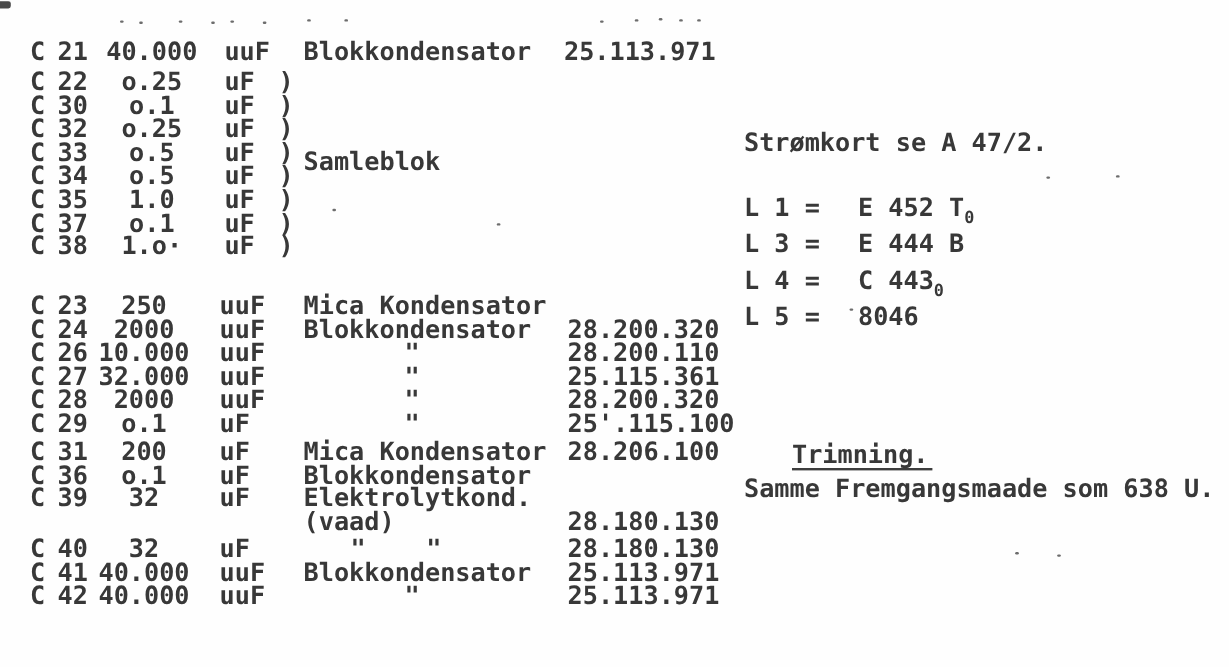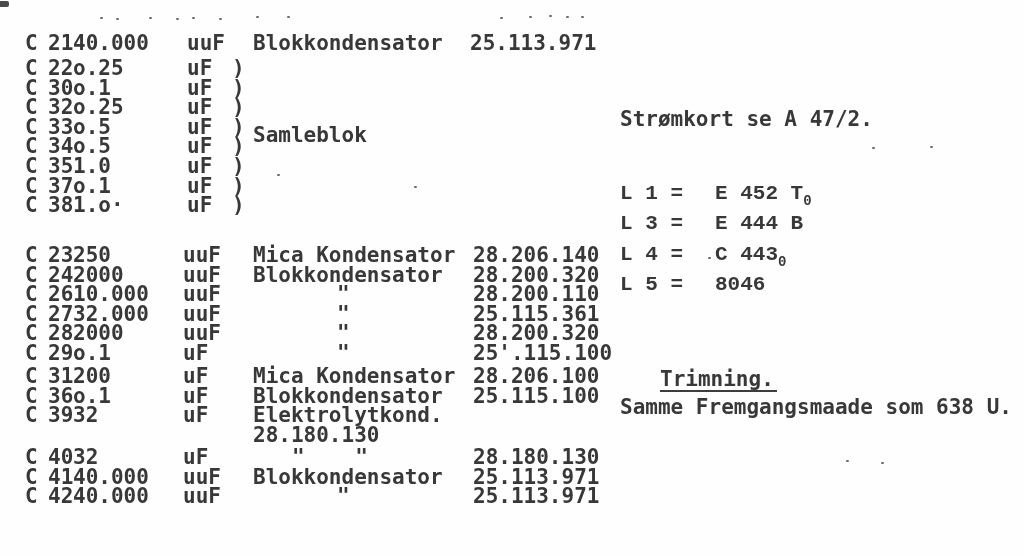--- a/index.html
+++ b/index.html
@@ -9,40 +9,40 @@
   
   .tbl{position:absolute;left:25px;}
   .g1{top:34px;}
   .g2{top:246px;}
   .row{display:flex;height:19.6px;line-height:19.6px;white-space:pre;}
   .row.gap1{margin-top:5.4px;}
   .row.gap2{margin-top:3.4px;}
   .row.gap3{margin-top:2.6px;}
   .c-ref{width:23px;}
   .c-num{width:25px;text-align:right;}
-  .c-val{text-align:left;}
+  .c-val{text-align:center;}
   .g1 .c-val{width:107px;}
   .g2 .c-val{width:94px;}
   .g1 .c-unit{margin-left:7px;width:45px;}
   .g2 .c-unit{margin-left:16px;width:49px;}
   .c-brk{width:21px;}
   .c-desc{box-sizing:border-box;white-space:pre;}
   .g1 .c-desc{width:217px;}
   .g2 .c-desc{width:220px;}
   .c-desc.ditto{padding-left:84px;}
   .c-desc.ditto2{padding-left:39px;}
   .c-part{}
   
   .ov{position:absolute;line-height:22px;}
   #ov-samleblok{left:253px;top:124px;text-align:right;}
   #ov-samleblok-part{left:468px;top:124px;}
   
   .abs{position:absolute;line-height:22px;}
   #stromkort{left:620px;top:108px;}
-  #coils{left:620px;top:179px;font-family:Liberation Mono, monospace;}
+  #coils{left:620px;top:158px;}
   .coil{height:30.4px;line-height:30.4px;white-space:pre;}
   .coil-label{display:inline-block;width:63px;}
   .coil-val{display:inline-block;margin-left:32px;}
   .sub{font-size:14px;vertical-align:-6px;}
   #trimning{left:620px;top:368px;}
   #trimning .u{display:inline-block;border-bottom:2px solid #3d3d3d;padding:0 3px 0 0;margin-left:40px;}
   #samme{left:620px;top:396px;}
   
   .speck{position:absolute;width:3px;height:2px;background:#6d6d6d;border-radius:1px;}
   .corner{position:absolute;left:0;top:1px;width:9px;height:6px;background:#4a4a4a;border-radius:0 2px 2px 0;}
@@ -82,30 +82,30 @@
     <div class="row"><span class="c-ref">C</span><span class="c-num">33</span><span class="c-val">o.5</span><span class="c-unit">uF</span><span class="c-brk">)</span><span class="c-desc"></span><span class="c-part"></span></div>
     <div class="row"><span class="c-ref">C</span><span class="c-num">34</span><span class="c-val">o.5</span><span class="c-unit">uF</span><span class="c-brk">)</span><span class="c-desc"></span><span class="c-part"></span></div>
     <div class="row"><span class="c-ref">C</span><span class="c-num">35</span><span class="c-val">1.0</span><span class="c-unit">uF</span><span class="c-brk">)</span><span class="c-desc"></span><span class="c-part"></span></div>
     <div class="row"><span class="c-ref">C</span><span class="c-num">37</span><span class="c-val">o.1</span><span class="c-unit">uF</span><span class="c-brk">)</span><span class="c-desc"></span><span class="c-part"></span></div>
     <div class="row"><span class="c-ref">C</span><span class="c-num">38</span><span class="c-val">1.o·</span><span class="c-unit">uF</span><span class="c-brk">)</span><span class="c-desc"></span><span class="c-part"></span></div>
   </div>
 
   <div class="ov" id="ov-samleblok">Samleblok</div>
 
   <div class="tbl g2">
-    <div class="row"><span class="c-ref">C</span><span class="c-num">23</span><span class="c-val">250</span><span class="c-unit">uuF</span><span class="c-brk"></span><span class="c-desc">Mica Kondensator</span><span class="c-part">28.206.140</span></div>
+    <div class="row"><span class="c-ref">C</span><span class="c-num">23</span><span class="c-val">250</span><span class="c-unit">uuF</span><span class="c-brk"></span><span class="c-desc">Mica Kondensator</span></div>
     <div class="row"><span class="c-ref">C</span><span class="c-num">24</span><span class="c-val">2000</span><span class="c-unit">uuF</span><span class="c-brk"></span><span class="c-desc">Blokkondensator</span><span class="c-part">28.200.320</span></div>
     <div class="row"><span class="c-ref">C</span><span class="c-num">26</span><span class="c-val">10.000</span><span class="c-unit">uuF</span><span class="c-brk"></span><span class="c-desc ditto">"</span><span class="c-part">28.200.110</span></div>
     <div class="row"><span class="c-ref">C</span><span class="c-num">27</span><span class="c-val">32.000</span><span class="c-unit">uuF</span><span class="c-brk"></span><span class="c-desc ditto">"</span><span class="c-part">25.115.361</span></div>
     <div class="row"><span class="c-ref">C</span><span class="c-num">28</span><span class="c-val">2000</span><span class="c-unit">uuF</span><span class="c-brk"></span><span class="c-desc ditto">"</span><span class="c-part">28.200.320</span></div>
     <div class="row"><span class="c-ref">C</span><span class="c-num">29</span><span class="c-val">o.1</span><span class="c-unit">uF</span><span class="c-brk"></span><span class="c-desc ditto">"</span><span class="c-part">25'.115.100</span></div>
     <div class="row gap2"><span class="c-ref">C</span><span class="c-num">31</span><span class="c-val">200</span><span class="c-unit">uF</span><span class="c-brk"></span><span class="c-desc">Mica Kondensator</span><span class="c-part">28.206.100</span></div>
-    <div class="row"><span class="c-ref">C</span><span class="c-num">36</span><span class="c-val">o.1</span><span class="c-unit">uF</span><span class="c-brk"></span><span class="c-desc">Blokkondensator</span><span class="c-part">25.115.100</span></div>
+    <div class="row"><span class="c-ref">C</span><span class="c-num">36</span><span class="c-val">o.1</span><span class="c-unit">uF</span><span class="c-brk"></span><span class="c-desc">Blokkondensator</span></div>
     <div class="row"><span class="c-ref">C</span><span class="c-num">39</span><span class="c-val">32</span><span class="c-unit">uF</span><span class="c-brk"></span><span class="c-desc">Elektrolytkond.</span><span class="c-part"></span></div>
-    <div class="row"><span class="c-ref"></span><span class="c-num"></span><span class="c-val"></span><span class="c-unit"></span><span class="c-brk"></span><span class="c-part">28.180.130</span></div>
+    <div class="row"><span class="c-ref"></span><span class="c-num"></span><span class="c-val"></span><span class="c-unit"></span><span class="c-brk"></span><span class="c-desc">(vaad)</span><span class="c-part">28.180.130</span></div>
     <div class="row gap3"><span class="c-ref">C</span><span class="c-num">40</span><span class="c-val">32</span><span class="c-unit">uF</span><span class="c-brk"></span><span class="c-desc ditto2">"    "</span><span class="c-part">28.180.130</span></div>
     <div class="row"><span class="c-ref">C</span><span class="c-num">41</span><span class="c-val">40.000</span><span class="c-unit">uuF</span><span class="c-brk"></span><span class="c-desc">Blokkondensator</span><span class="c-part">25.113.971</span></div>
     <div class="row"><span class="c-ref">C</span><span class="c-num">42</span><span class="c-val">40.000</span><span class="c-unit">uuF</span><span class="c-brk"></span><span class="c-desc ditto">"</span><span class="c-part">25.113.971</span></div>
   </div>
 
   <div class="abs" id="stromkort">Strømkort se A 47/2.</div>
 
   <div class="abs" id="coils">
     <div class="coil"><span class="coil-label">L 1 =</span><span class="coil-val">E 452 T</span><span class="sub">0</span></div>
     <div class="coil"><span class="coil-label">L 3 =</span><span class="coil-val">E 444 B</span><span class="sub"></span></div>

